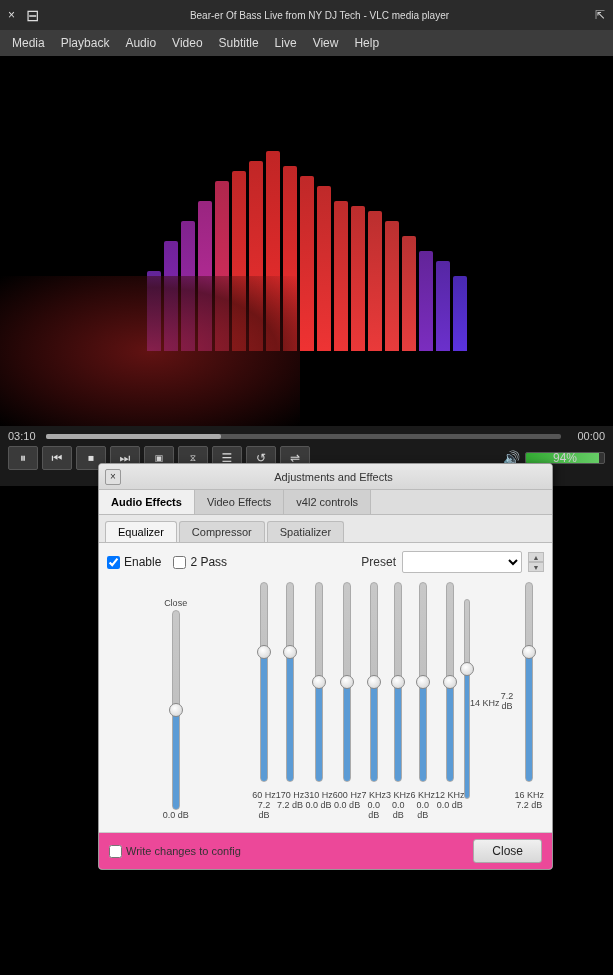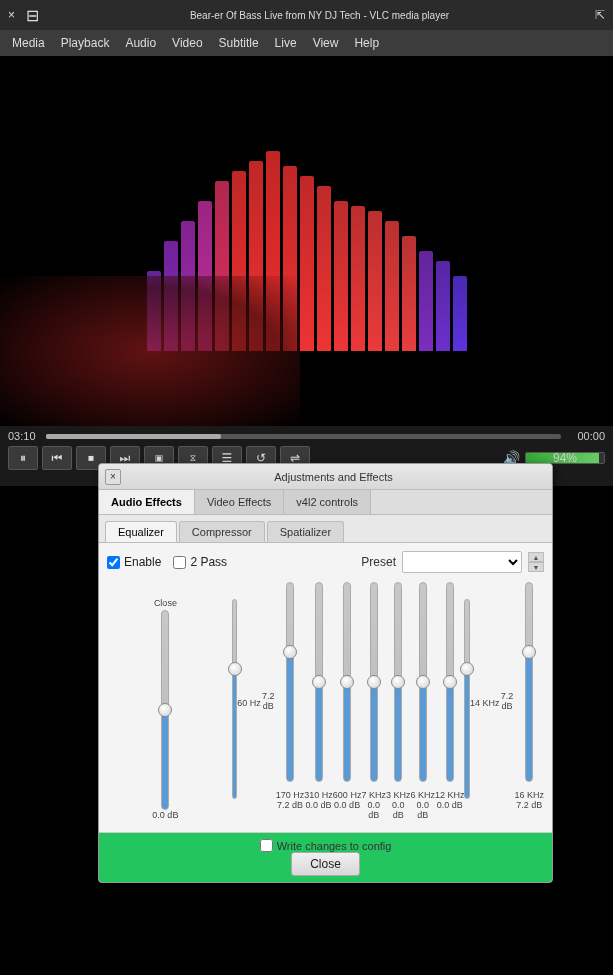--- a/index.html
+++ b/index.html
@@ -367,24 +367,23 @@
       flex-direction: column;
       align-items: center;
       margin-right: 8px;
     }
 
     
     #dialog-bottom {
       padding: 6px 10px;
       display: flex;
       align-items: center;
-      justify-content: flex-end;
-      background: #22c55e;
+      justify-content: space-between;
+      background: #ec4899;
       border-top: 1px solid #ccc;
-      flex-direction: column;
     }
     #write-config-label {
       display: flex;
       align-items: center;
       gap: 4px;
       font-size: 11px;
       color: #333;
       cursor: pointer;
     }
     #close-dialog-btn {
@@ -529,21 +528,21 @@
       <div class="eq-band preamp-band">
         <div class="preamp-top-label">Close</div>
         <div class="eq-slider-track" style="height:200px;">
           <div class="eq-slider-fill" style="height:50%;"></div>
           <div class="eq-knob" style="top:calc(50% - 7px);"></div>
         </div>
         <div class="eq-db-label">0.0 dB</div>
       </div>
 
       <div id="band-sliders" style="display:flex;flex:1;gap:0px;">
-          <div class="eq-band" style="flex: 1 1 0%; display: flex; flex-direction: row; ">
+          <div class="eq-band" style="flex: 1 1 0%; display: flex; flex-direction: column; ">
     <div class="eq-slider-track" style="height:200px;margin-bottom:4px;">
       <div class="eq-slider-fill" style="height:65%;"></div>
       <div class="eq-knob" style="top:calc(35% - 7px);"></div>
     </div>
     <div class="eq-freq-label">60 Hz</div>
     <div class="eq-db-label">7.2 dB</div>
   </div>
           <div class="eq-band" style="flex: 1 1 0%; display: flex; flex-direction: column; align-items: center;">
     <div class="eq-slider-track" style="height:200px;margin-bottom:4px;">
       <div class="eq-slider-fill" style="height:65%;"></div>

